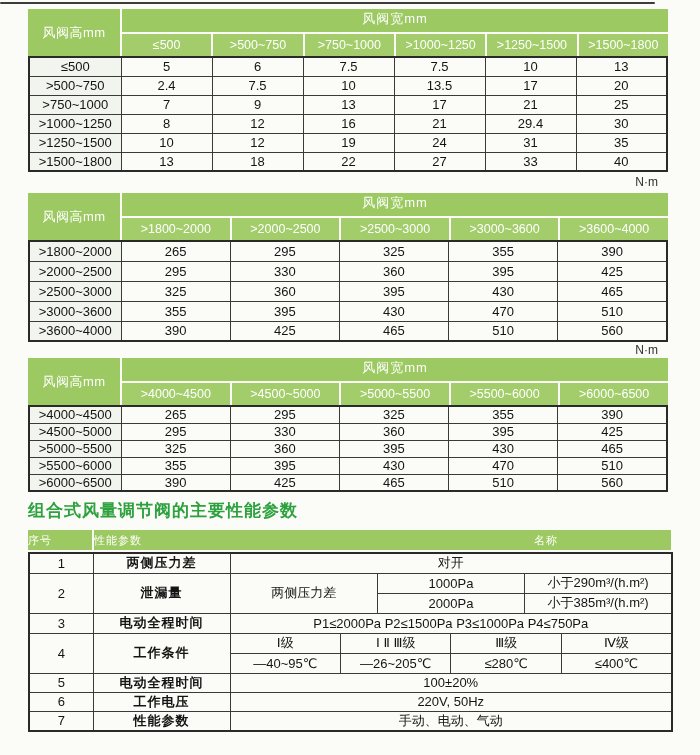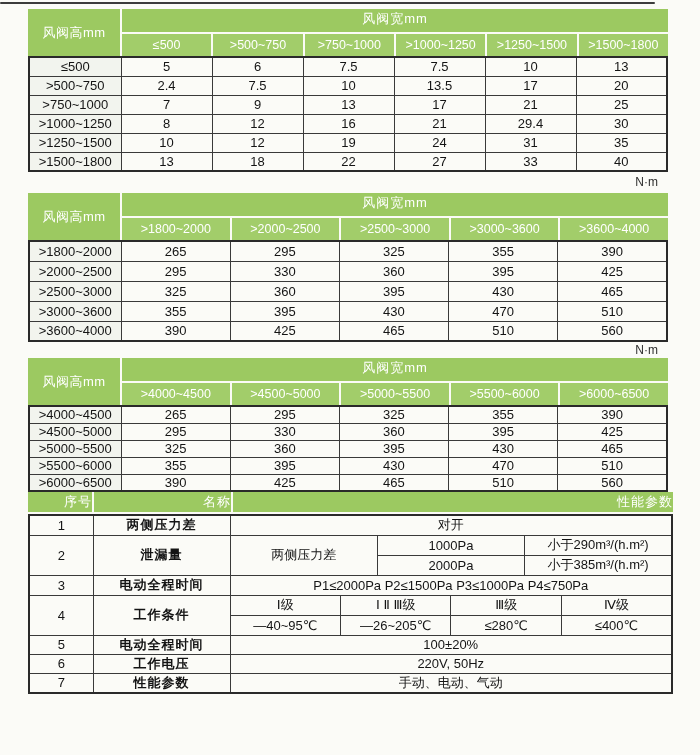--- a/index.html
+++ b/index.html
@@ -69,22 +69,22 @@
   .sec-heading{
     margin-top:7px;margin-bottom:7px;
     font-size:17px;font-weight:bold;color:#2ca13e;
     letter-spacing:1px;height:24px;line-height:24px;
   }
 
   
   .perf-wrap{width:645px;}
   .perf-hd{display:flex;width:645px;height:20px;margin-bottom:2px;}
   .perf-hd .ph{
-    background:var(--green);color:#fff;text-align:right;
-    line-height:20px;font-size:13px;letter-spacing:1px;
+    background:var(--green);color:#fff;text-align:left;
+    line-height:20px;font-size:11px;letter-spacing:1px;
   }
   .perf-hd .ph-no{width:64px;margin-right:2px;}
   .perf-hd .ph-name{width:137px;margin-right:2px;}
   .perf-hd .ph-params{flex:1;}
 
   table.perf{
     width:645px;border-collapse:collapse;table-layout:fixed;
     border:2px solid var(--bouter);
   }
   table.perf td{
@@ -316,26 +316,27 @@
               <td>390</td>
               <td>425</td>
               <td>465</td>
               <td>510</td>
               <td>560</td>
             </tr>
           </tbody>
         </table>
       </div>
 
+    <div class="sec-heading">组合式风量调节阀的主要性能参数</div>
 
     <div class="perf-wrap">
       <div class="perf-hd">
         <div class="ph ph-no">序号</div>
+        <div class="ph ph-params">性能参数</div>
         <div class="ph ph-name">名称</div>
-        <div class="ph ph-params">性能参数</div>
       </div>
       <table class="perf">
         <colgroup>
           <col style="width:64px">
             <col style="width:137px">
           <col>
             <col>
             <col>
             <col>
             <col>

